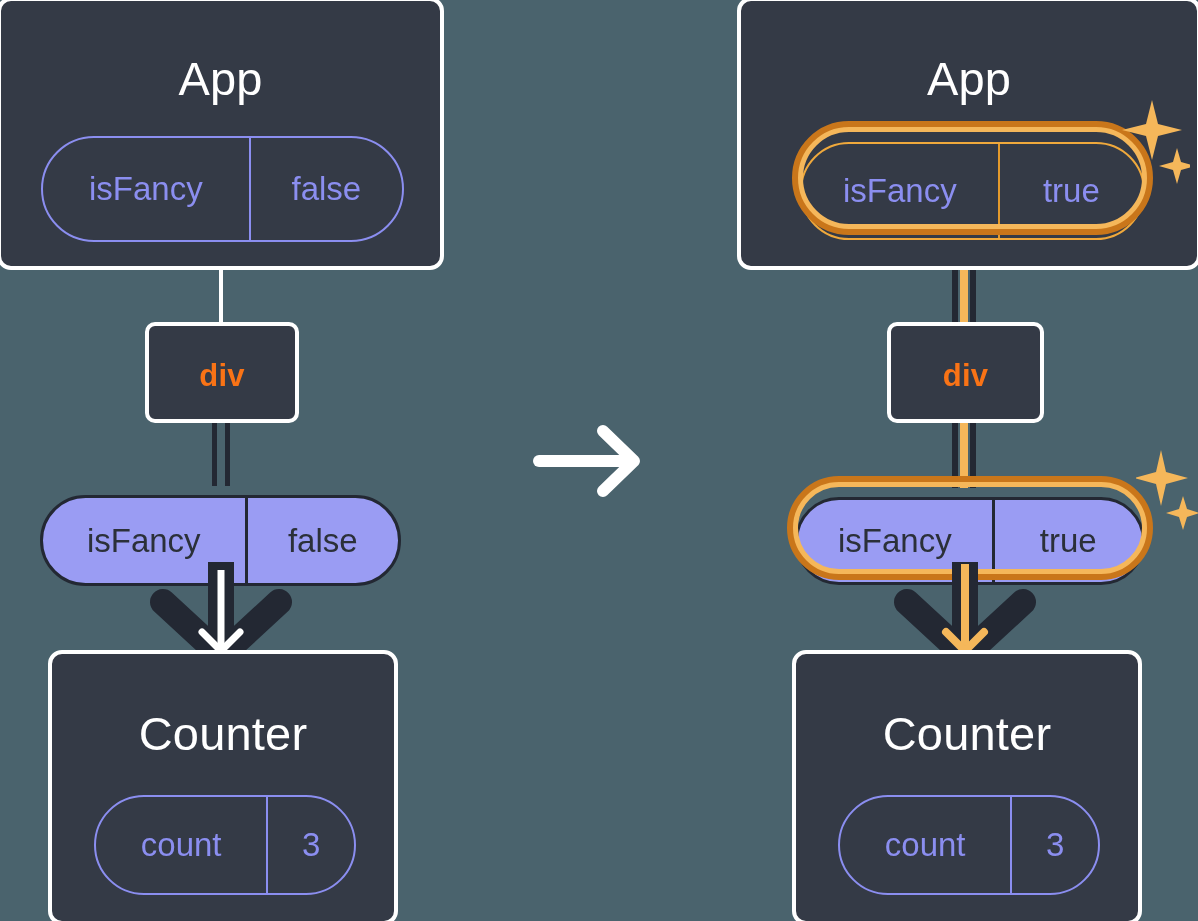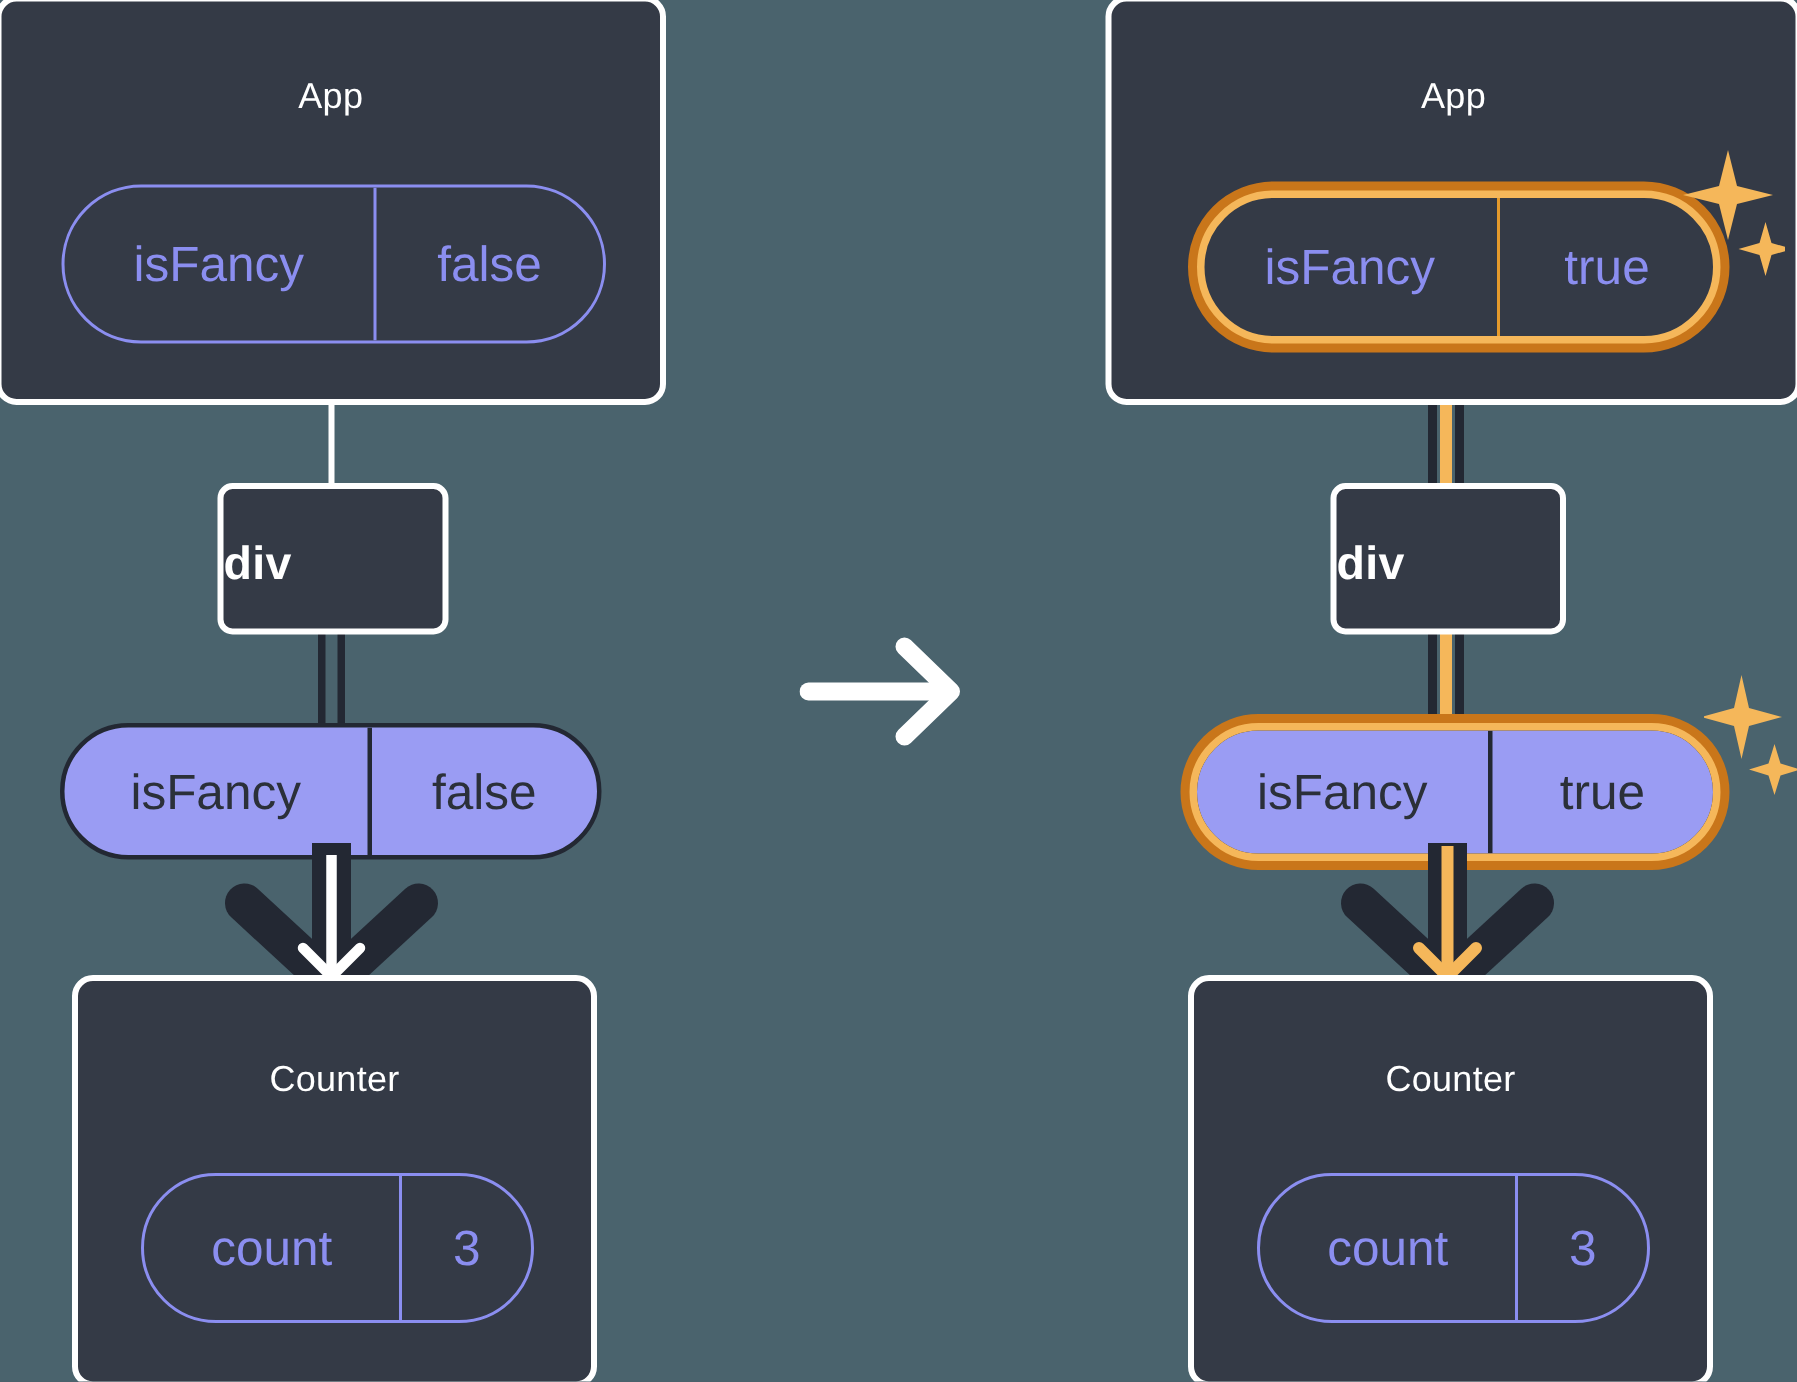--- a/index.html
+++ b/index.html
@@ -31,41 +31,43 @@
   }
   .node-box.small {
     border-width: 4px;
     border-radius: 10px;
   }
   .node-title {
     position: absolute;
     left: 0; right: 0;
     text-align: center;
     color: #ffffff;
-    font-size: 24px;
+    font-size: 47px;
     font-weight: 400;
     letter-spacing: 0.2px;
   }
   .div-label {
     position: absolute;
     left: 0; right: 0;
-    color: #ffffff;
+    text-align: center;
+    color: #f97316;
     font-size: 31px;
     font-weight: 700;
     letter-spacing: 0.2px;
   }
 
   
   .pill {
     position: absolute;
     box-sizing: border-box;
     display: flex;
     align-items: stretch;
     border-radius: 999px;
     overflow: hidden;
+    margin-top: 13px;
   }
   .pill .cell {
     display: flex;
     align-items: center;
     justify-content: center;
     box-sizing: border-box;
     white-space: nowrap;
   }
 
   

